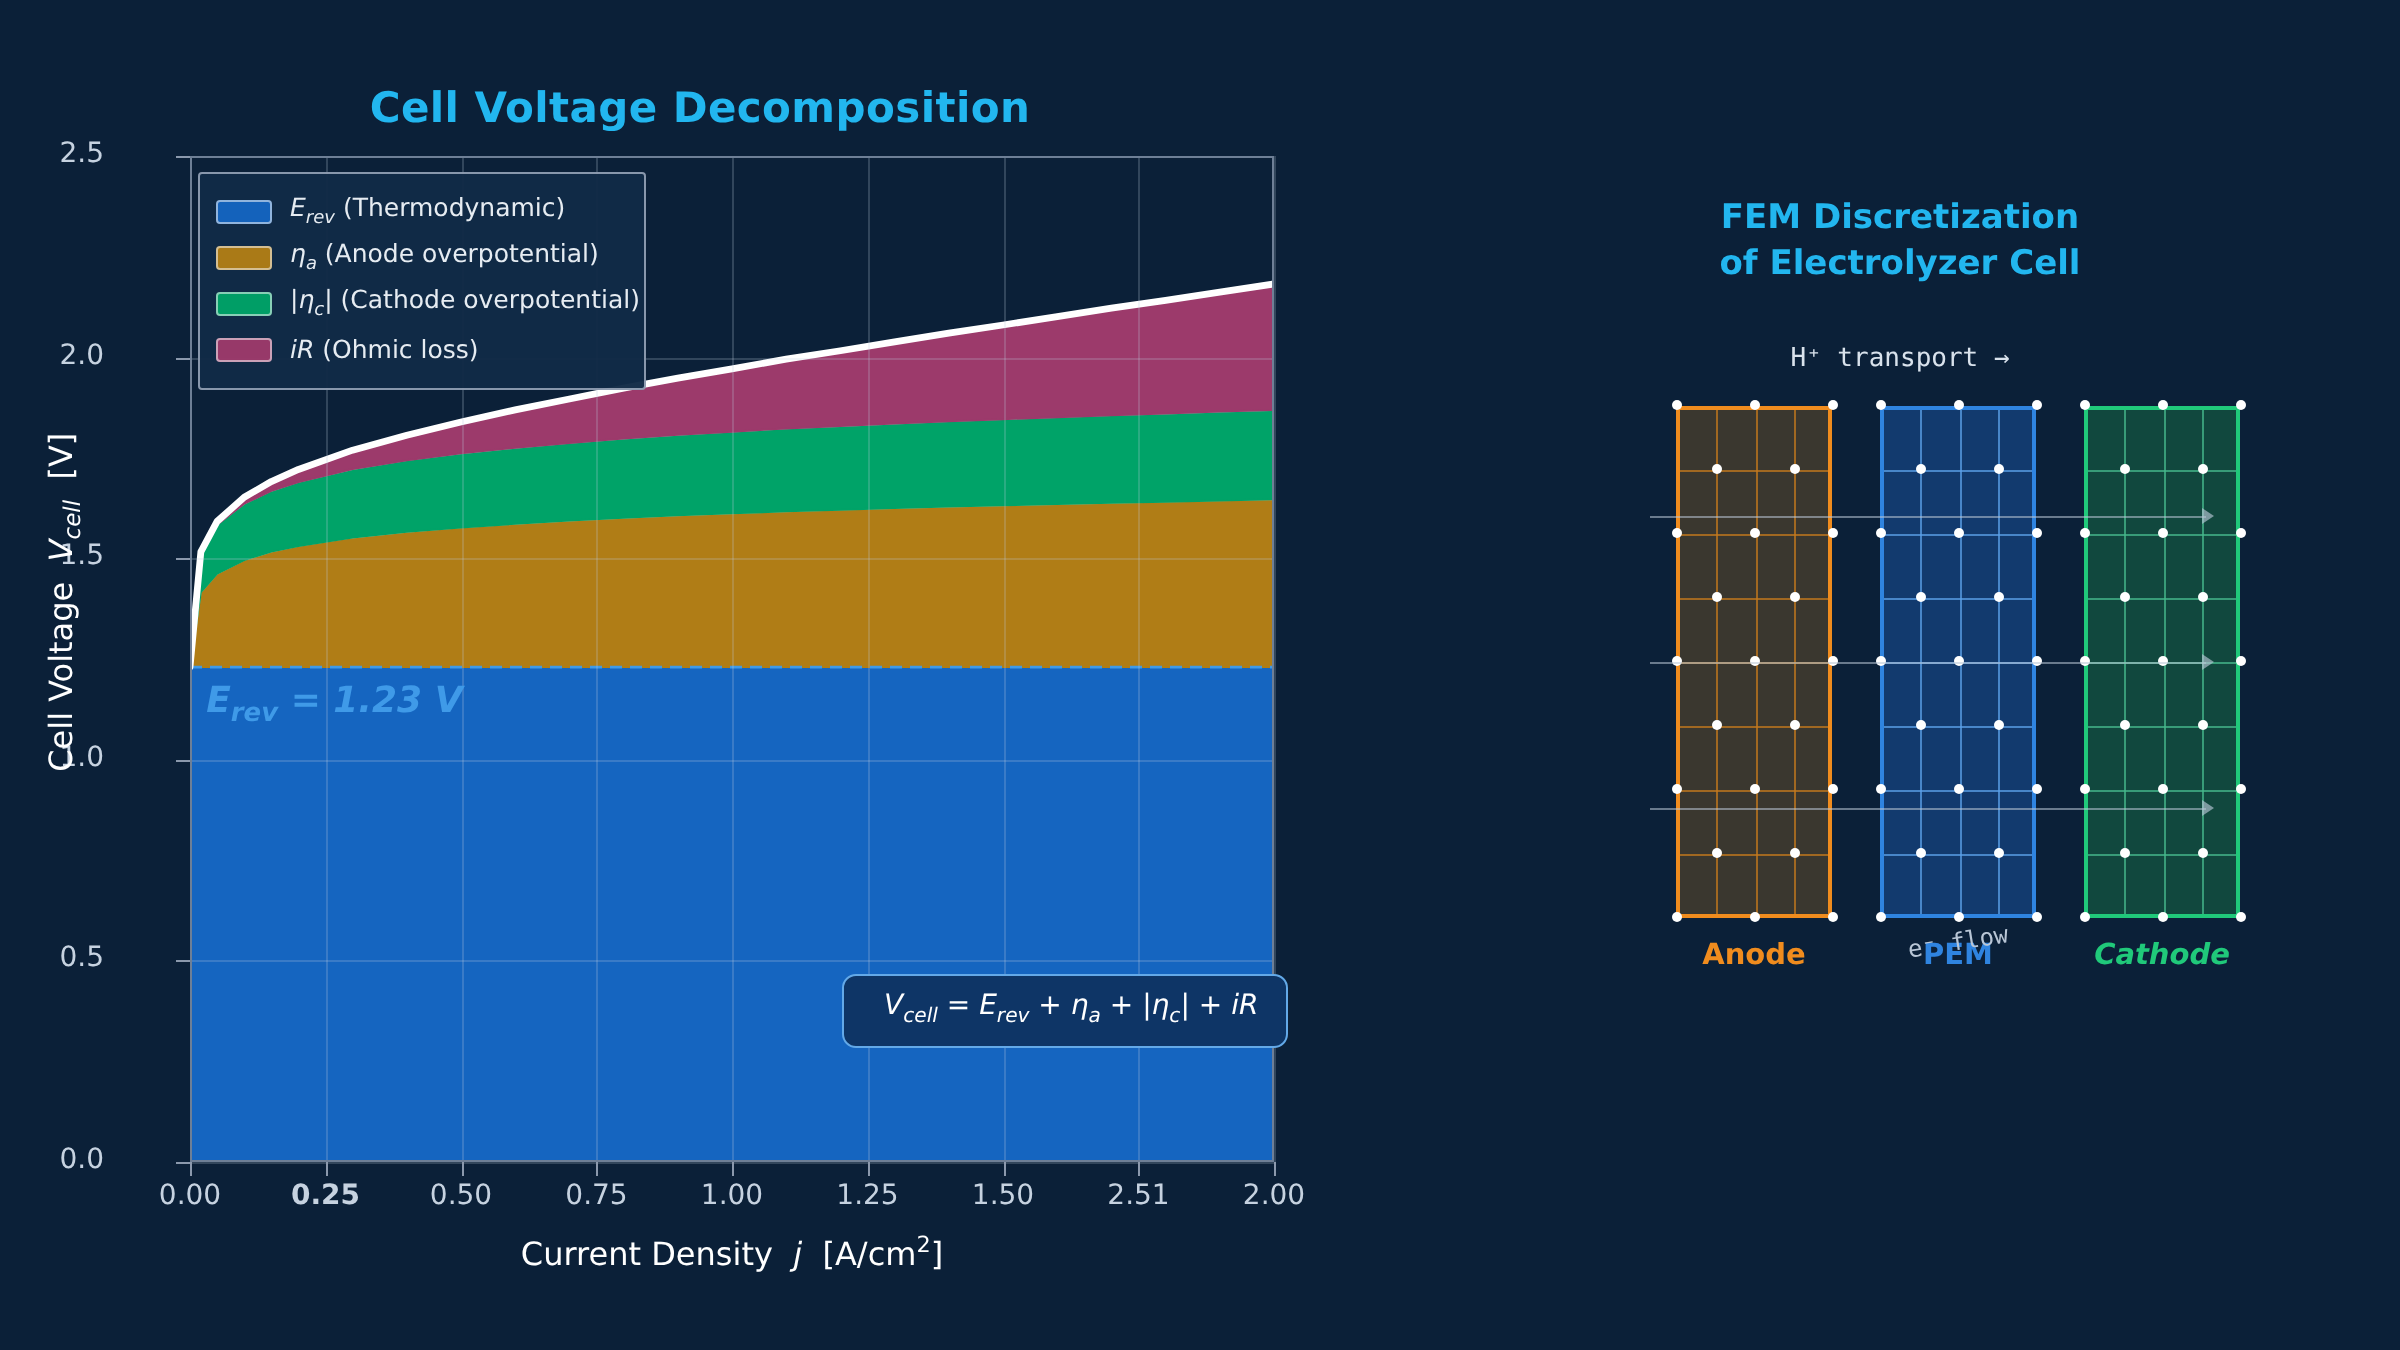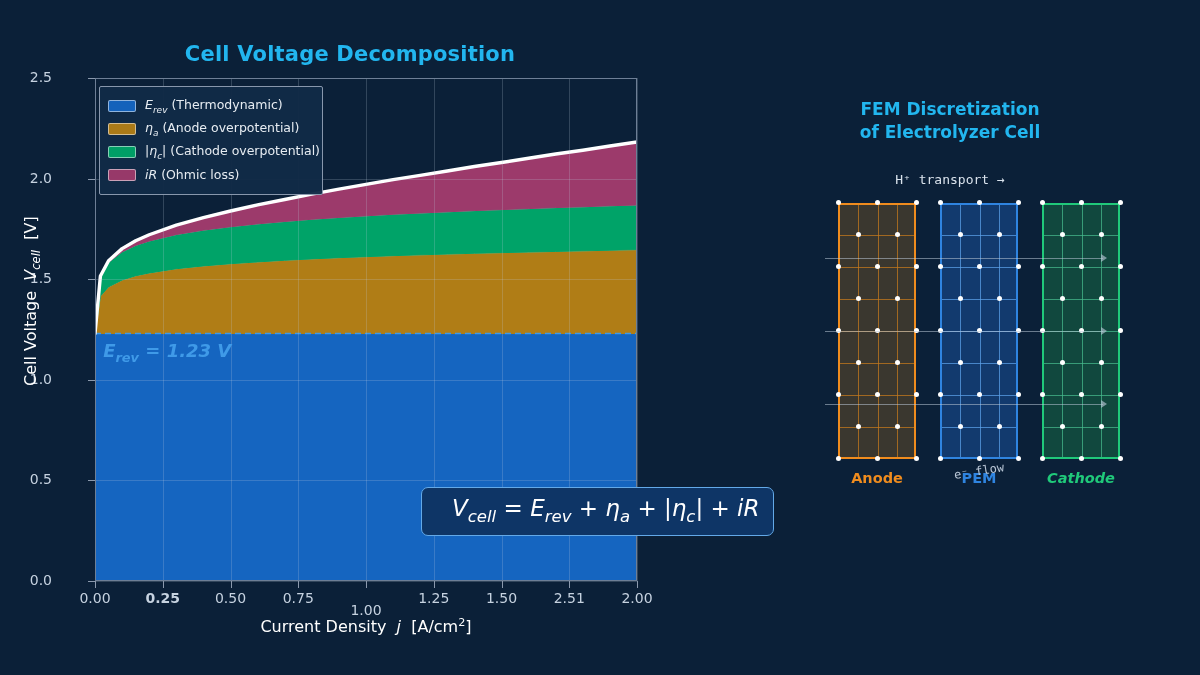--- a/index.html
+++ b/index.html
@@ -71,24 +71,24 @@
 
   
   #erev-annot{
     position:absolute;color:#3f9ae8;font-size:18px;
     font-style:italic;font-weight:bold;
   }
 
   
   #eq-box{
     position:absolute;left:421px;top:487px;
-    padding:7px 14px 9px 30px;
+    padding:7px 14px 9px 20px;
     background:#0e3566;
     border:1.6px solid #63a9e8;border-radius:7px;
-    color:#ffffff;font-size:23px;font-style:italic;
+    color:#ffffff;font-size:14px;font-style:italic;
     white-space:nowrap;
   }
 
   
   #fem-panel{position:absolute;left:700px;top:0;width:500px;height:675px;}
   #fem-title{
     position:absolute;left:0;top:98px;width:500px;text-align:center;
     color:#22b6ef;font-size:17px;font-weight:bold;line-height:1.35;
   }
   #h-transport{
@@ -182,21 +182,21 @@
         <div class="ytick-label" style="top: 69px;">2.5</div>
         <div class="ytick-mark" style="top: 78px;"></div>
         <div class="xtick-label" style="left: 65px;">0.00</div>
         <div class="xtick-mark" style="left: 95px;"></div>
         <div class="xtick-label" style="left: 132.75px; font-weight: bold;">0.25</div>
         <div class="xtick-mark" style="left: 162.75px;"></div>
         <div class="xtick-label" style="left: 200.5px;">0.50</div>
         <div class="xtick-mark" style="left: 230.5px;"></div>
         <div class="xtick-label" style="left: 268.25px;">0.75</div>
         <div class="xtick-mark" style="left: 298.25px;"></div>
-        <div class="xtick-label" style="left: 336px; margin-top: 12px;">1.00</div>
+        <div class="xtick-label" style="left: 336px;">1.00</div>
         <div class="xtick-mark" style="left: 366px;"></div>
         <div class="xtick-label" style="left: 403.75px;">1.25</div>
         <div class="xtick-mark" style="left: 433.75px;"></div>
         <div class="xtick-label" style="left: 471.5px;">1.50</div>
         <div class="xtick-mark" style="left: 501.5px;"></div>
         <div class="xtick-label" style="left: 539.25px;">2.51</div>
         <div class="xtick-mark" style="left: 569.25px;"></div>
         <div class="xtick-label" style="left: 607px;">2.00</div>
         <div class="xtick-mark" style="left: 637px;"></div>
       </div>

